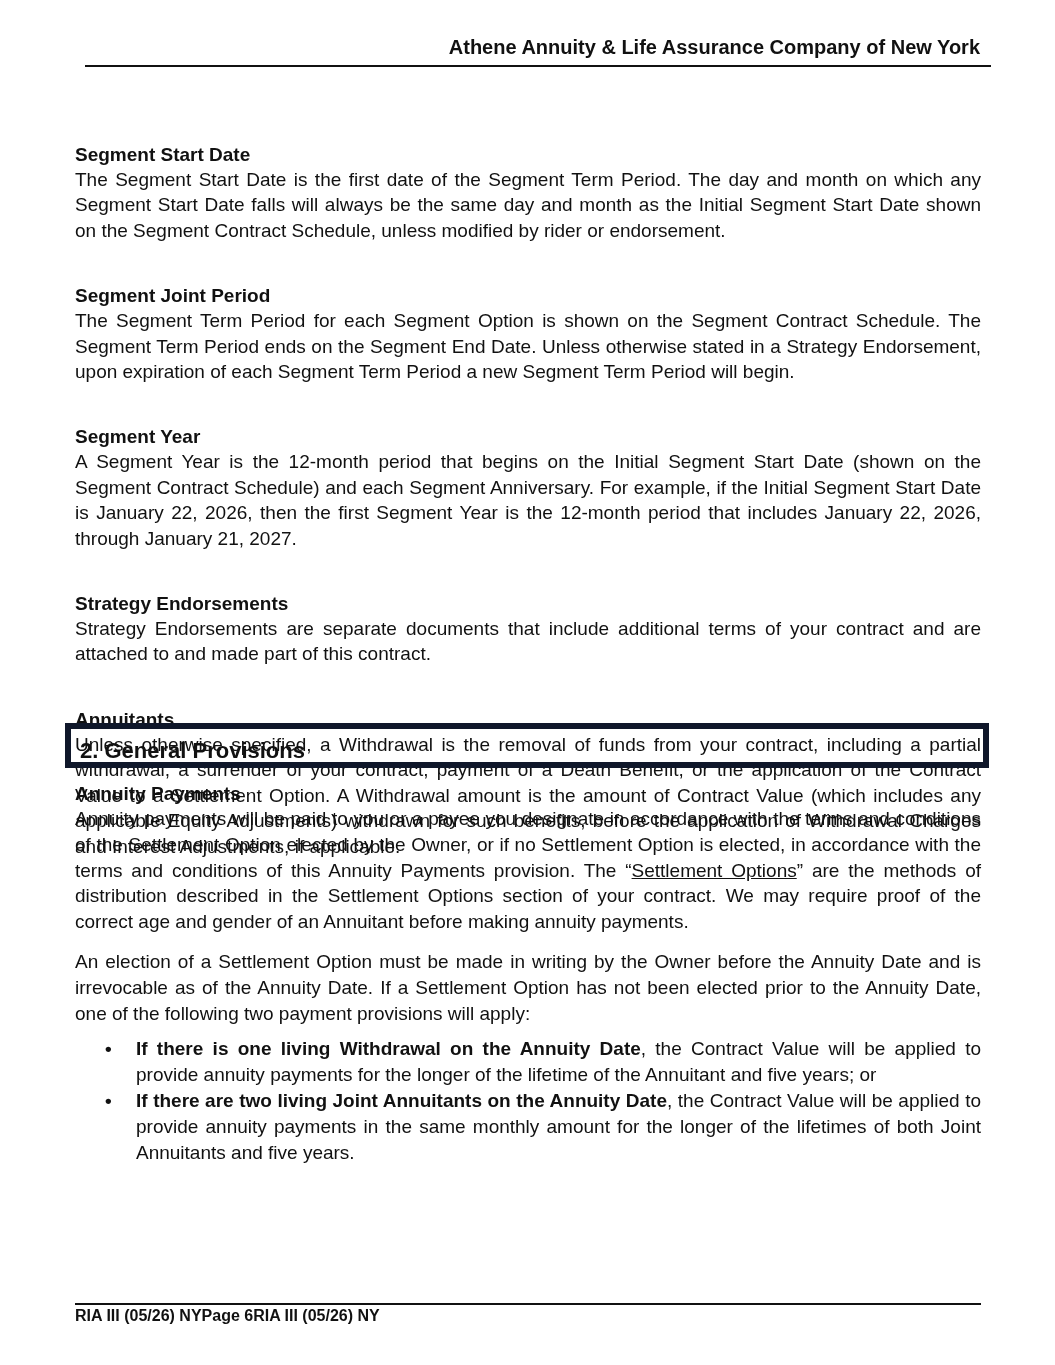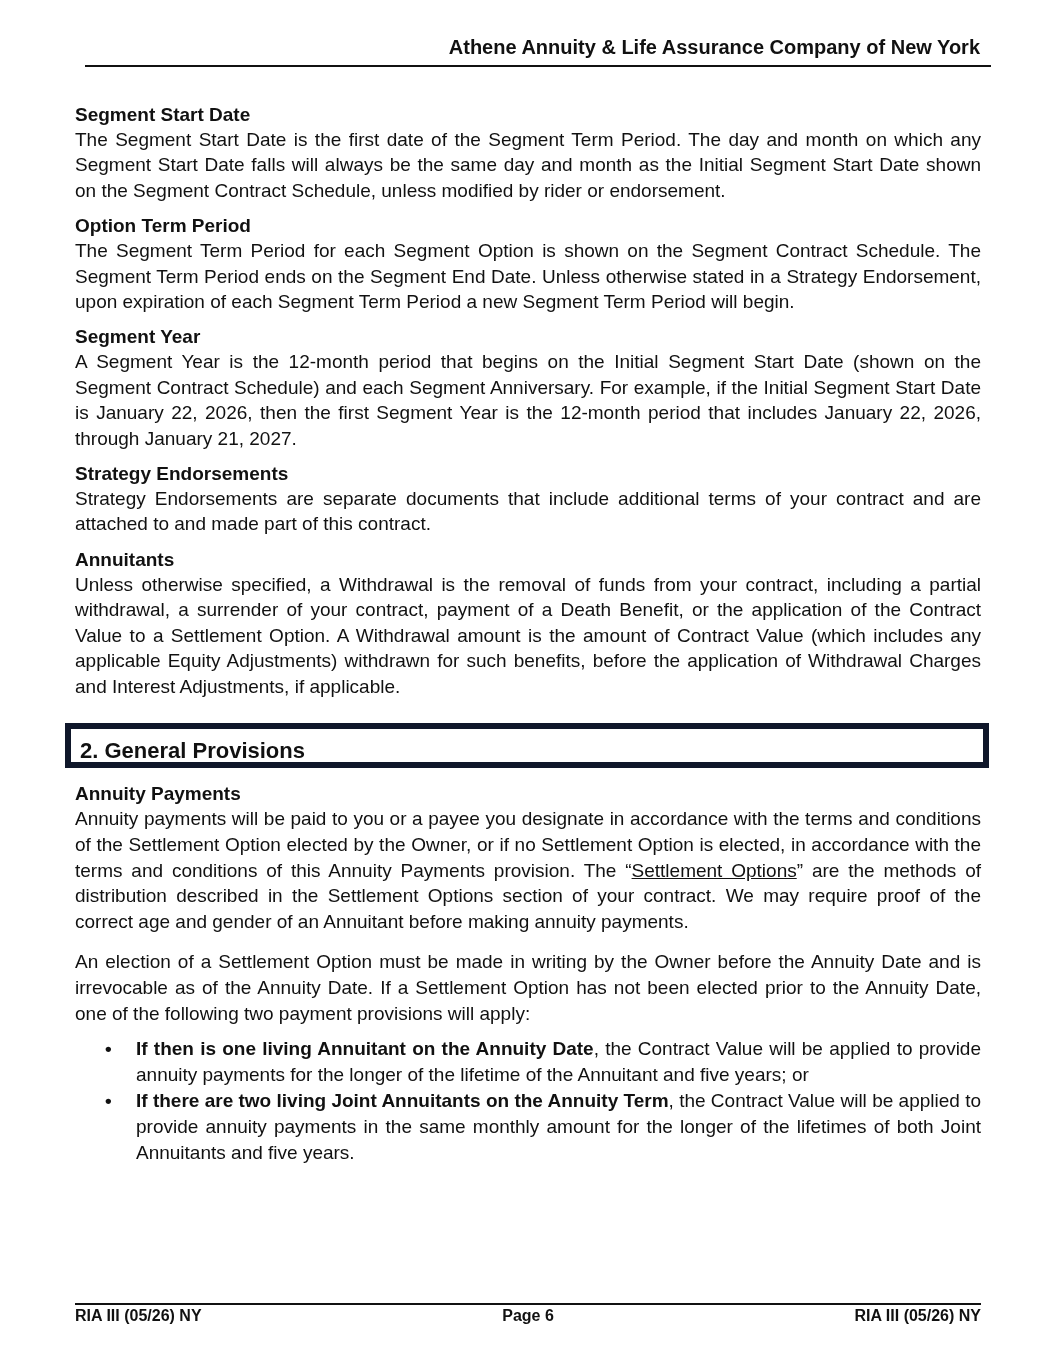--- a/index.html
+++ b/index.html
@@ -34,20 +34,21 @@
     .content {
       position: absolute;
       top: 102px;
       left: 75px;
       width: 906px;
       font-size: 19px;
       line-height: 25.4px;
     }
     .section {
       margin-bottom: 10px;
+      margin-top: 40px;
     }
     .sec-title {
       font-weight: bold;
       font-size: 19px;
       line-height: 25px;
     }
     .sec-body {
       text-align: justify;
       text-align-last: left;
     }
@@ -107,38 +108,37 @@
       background: #111;
     }
     .footer {
       position: absolute;
       top: 1307px;
       left: 75px;
       width: 906px;
       font-size: 16px;
       font-weight: bold;
       display: flex;
-      justify-content: space-between;
     }
   </style>
 </head>
 <body>
 
 <div>
   <div class="header-text">Athene Annuity &amp; Life Assurance Company of New York</div>
   <div class="header-rule"></div>
 </div>
 
 <div class="content">
   <div class="section">
     <div class="sec-title">Segment Start Date</div>
     <div class="sec-body">The Segment Start Date is the first date of the Segment Term Period. The day and month on which any Segment Start Date falls will always be the same day and month as the Initial Segment Start Date shown on the Segment Contract Schedule, unless modified by rider or endorsement.</div>
   </div>
   <div class="section">
-    <div class="sec-title">Option Term Period</div>
+    <div class="sec-title">Segment Joint Period</div>
     <div class="sec-body">The Segment Term Period for each Segment Option is shown on the Segment Contract Schedule. The Segment Term Period ends on the Segment End Date. Unless otherwise stated in a Strategy Endorsement, upon expiration of each Segment Term Period a new Segment Term Period will begin.</div>
   </div>
   <div class="section">
     <div class="sec-title">Segment Year</div>
     <div class="sec-body">A Segment Year is the 12-month period that begins on the Initial Segment Start Date (shown on the Segment Contract Schedule) and each Segment Anniversary. For example, if the Initial Segment Start Date is January 22, 2026, then the first Segment Year is the 12-month period that includes January 22, 2026, through January 21, 2027.</div>
   </div>
   <div class="section">
     <div class="sec-title">Strategy Endorsements</div>
     <div class="sec-body">Strategy Endorsements are separate documents that include additional terms of your contract and are attached to and made part of this contract.</div>
   </div>
@@ -152,25 +152,25 @@
   <div class="big-heading">2.  General Provisions</div>
 </div>
 
 <div class="content2">
   <div class="sec-title">Annuity Payments</div>
   <div class="para"><span>Annuity payments will be paid to you or a payee you designate in accordance with the terms and conditions of the Settlement Option elected by the Owner, or if no Settlement Option is elected, in accordance with the terms and conditions of this Annuity Payments provision. The “</span><span class="u">Settlement Options</span><span>” are the methods of distribution described in the Settlement Options section of your contract. We may require proof of the correct age and gender of an Annuitant before making annuity payments.</span></div>
   <div class="para" style="margin-bottom:10px;">An election of a Settlement Option must be made in writing by the Owner before the Annuity Date and is irrevocable as of the Annuity Date. If a Settlement Option has not been elected prior to the Annuity Date, one of the following two payment provisions will apply:</div>
   <ul class="bullets">
     <li>
       <span class="bullet-dot">•</span>
-      <b>If then is one living Annuitant on the Annuity Date</b><span>, the Contract Value will be applied to provide annuity payments for the longer of the lifetime of the Annuitant and five years; or</span>
+      <b>If there is one living Withdrawal on the Annuity Date</b><span>, the Contract Value will be applied to provide annuity payments for the longer of the lifetime of the Annuitant and five years; or</span>
     </li>
     <li>
       <span class="bullet-dot">•</span>
-      <b>If there are two living Joint Annuitants on the Annuity Term</b><span>, the Contract Value will be applied to provide annuity payments in the same monthly amount for the longer of the lifetimes of both Joint Annuitants and five years.</span>
+      <b>If there are two living Joint Annuitants on the Annuity Date</b><span>, the Contract Value will be applied to provide annuity payments in the same monthly amount for the longer of the lifetimes of both Joint Annuitants and five years.</span>
     </li>
   </ul>
 </div>
 
 <div class="footer-rule"></div>
 <div class="footer">
   <span>RIA III (05/26) NY</span>
   <span>Page 6</span>
   <span>RIA III (05/26) NY</span>
 </div>

